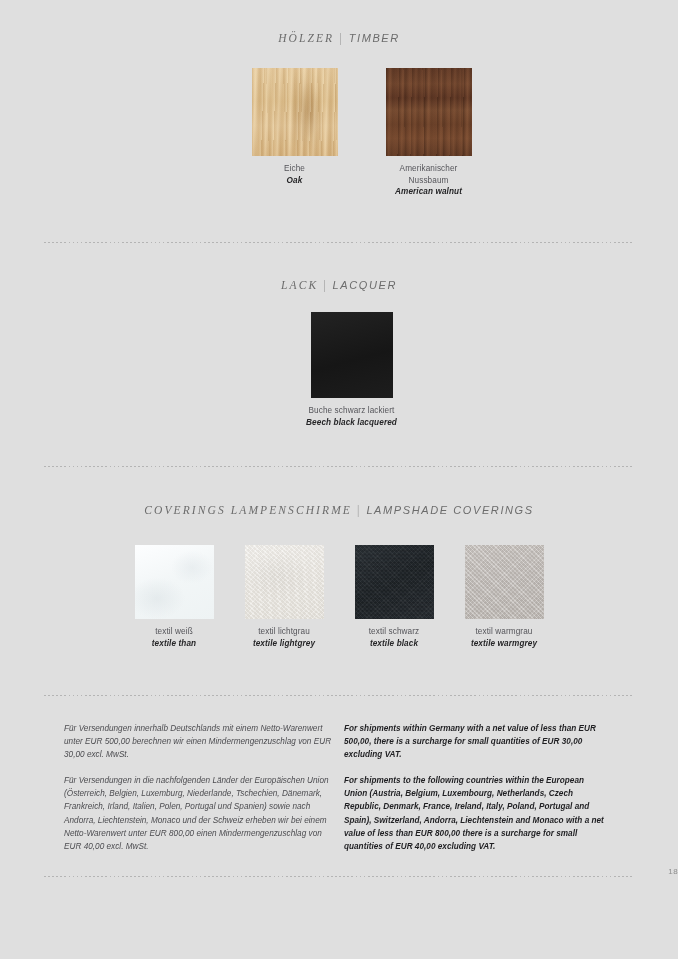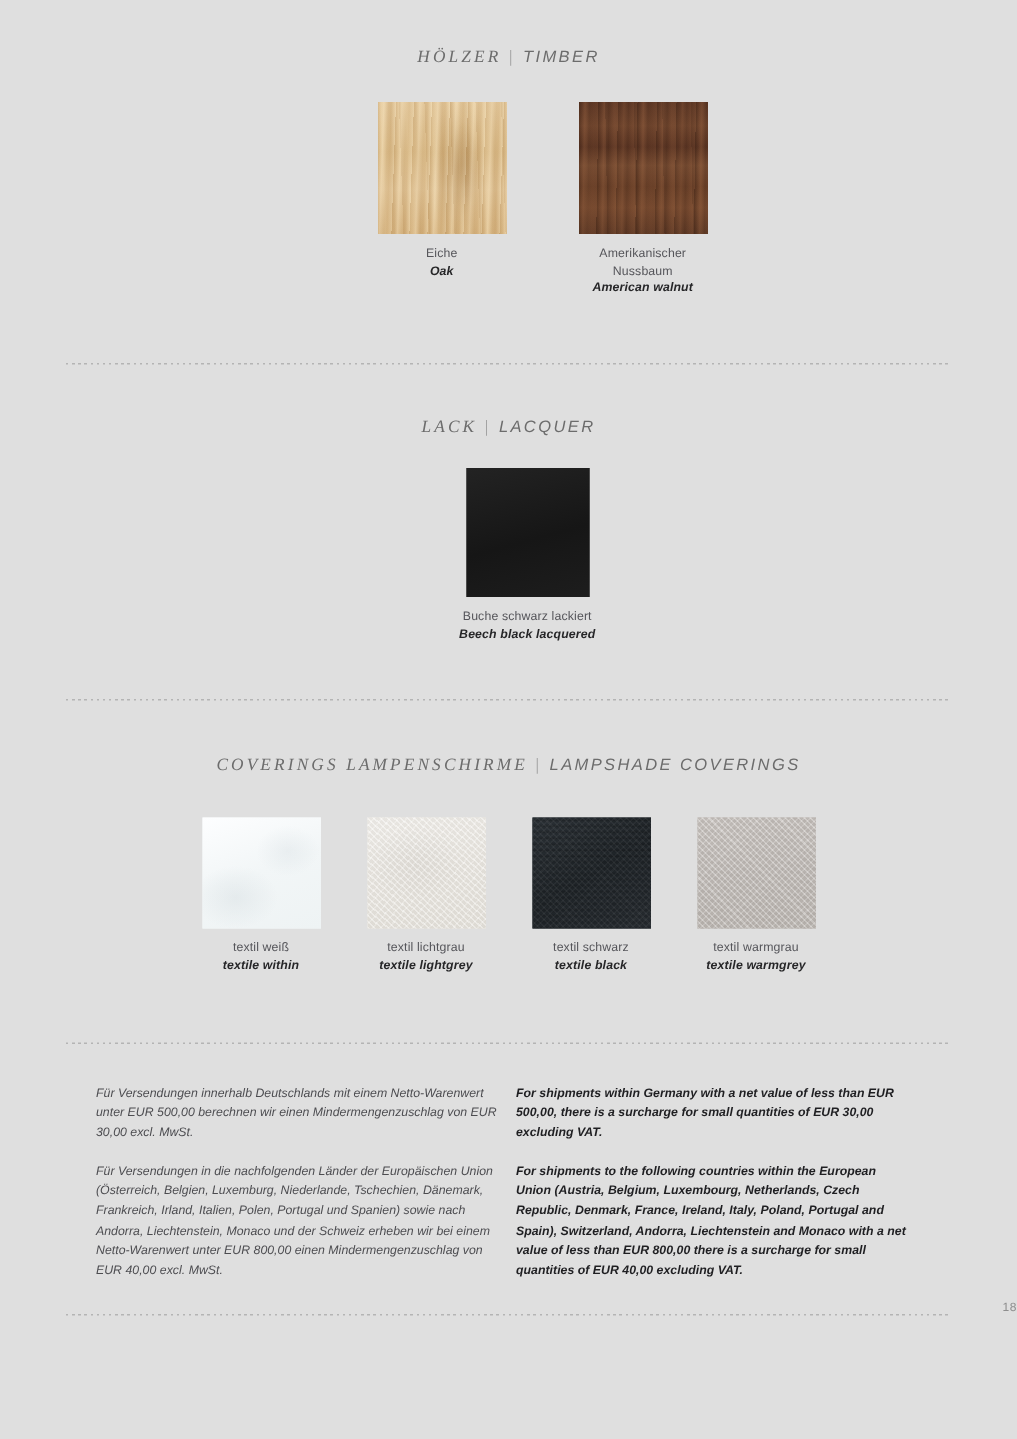--- a/index.html
+++ b/index.html
@@ -278,21 +278,21 @@
       <span class="de">COVERINGS LAMPENSCHIRME</span><span class="sep">|</span><span class="en">LAMPSHADE COVERINGS</span>
     </div>
   </div>
 
   <div class="swatch-row" style="position:absolute; left:0; right:0; top:545px; gap:31px;">
 
     <div class="swatch-cell">
       <div class="swatch tex-white" style="width:79px; height:74px;"></div>
       <div class="swatch-label">
         <div class="label-de">textil weiß</div>
-        <div class="label-en">textile within</div>
+        <div class="label-en">textile than</div>
       </div>
     </div>
 
     <div class="swatch-cell">
       <div class="swatch tex-lightgrey" style="width:79px; height:74px;"></div>
       <div class="swatch-label">
         <div class="label-de">textil lichtgrau</div>
         <div class="label-en">textile lightgrey</div>
       </div>
     </div>

